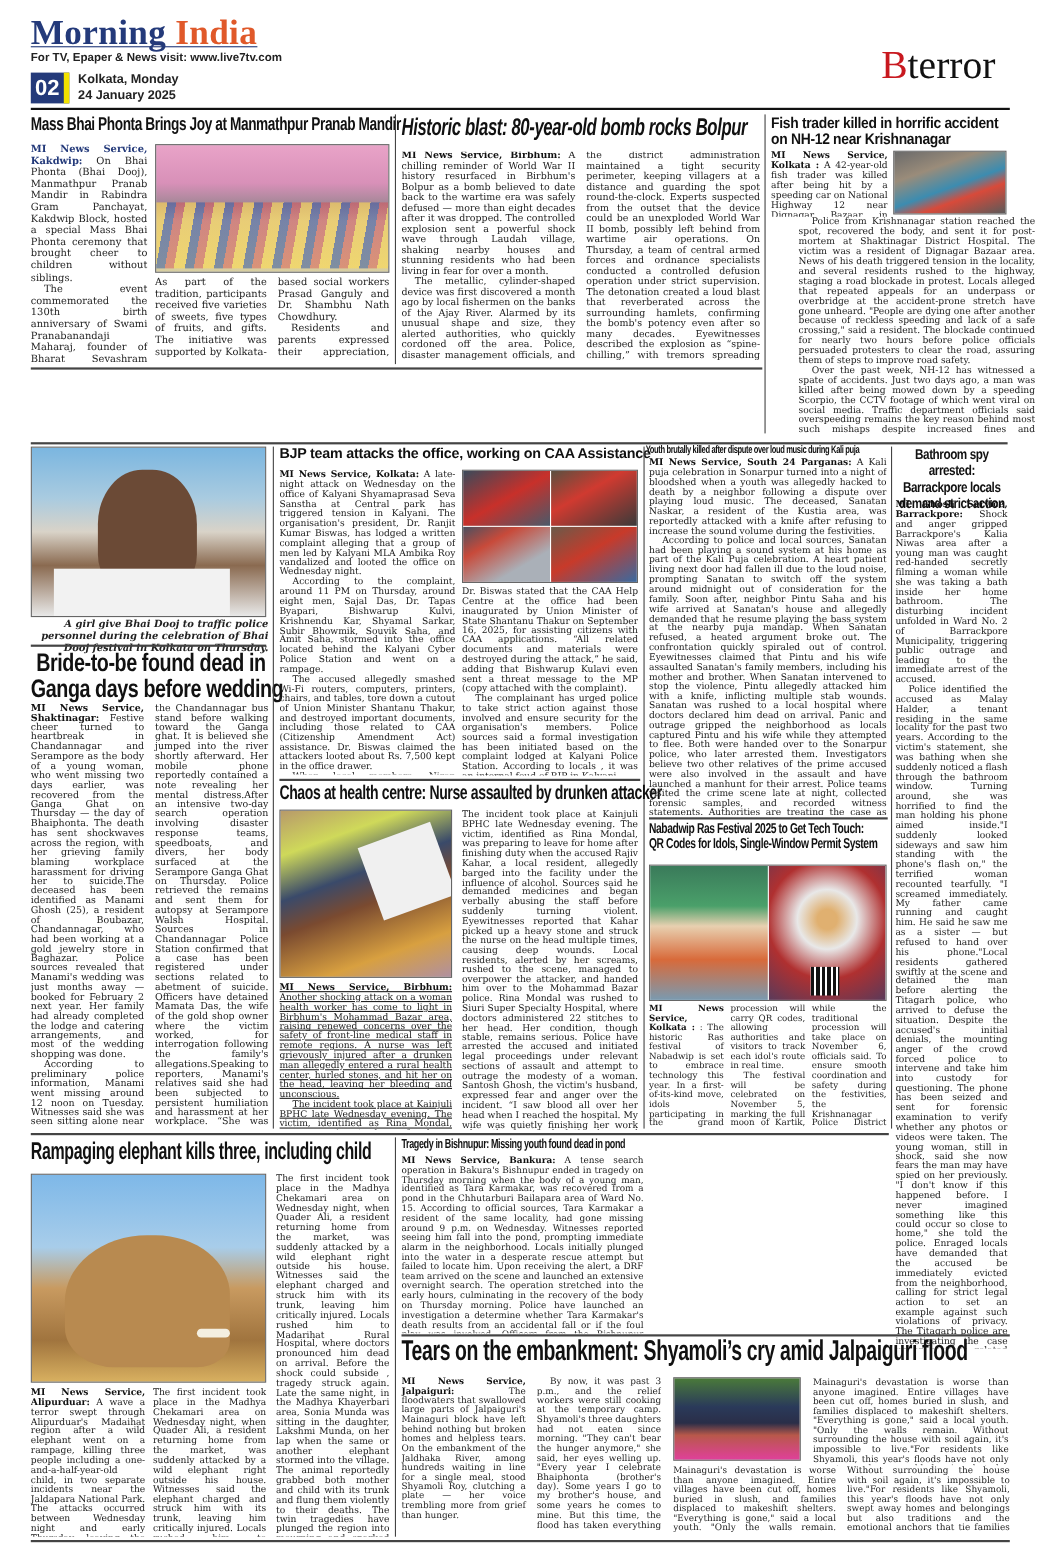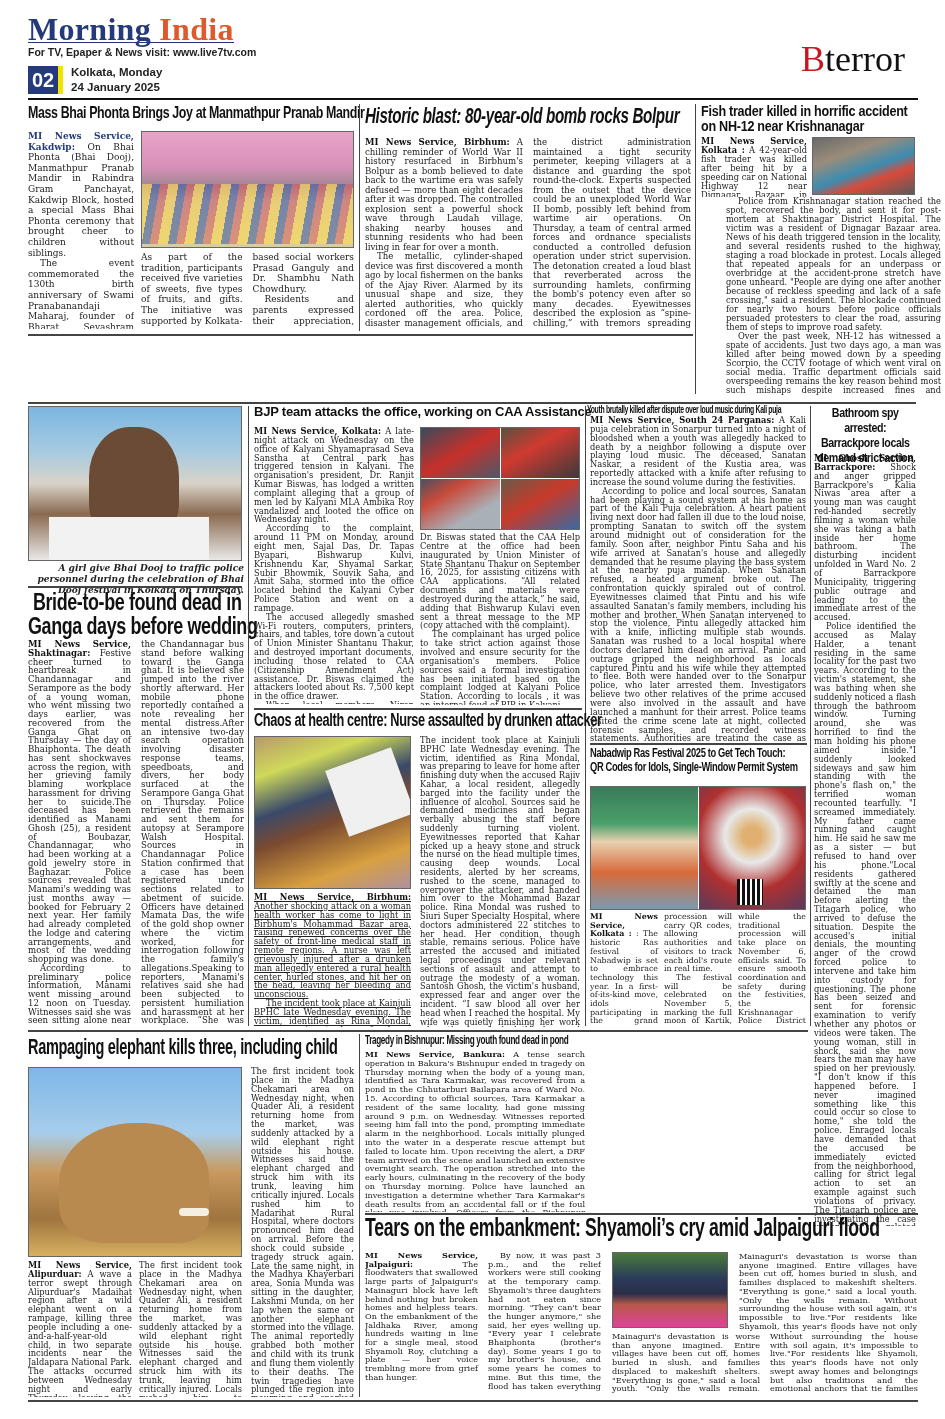--- a/index.html
+++ b/index.html
@@ -112,21 +112,21 @@
 </div>
 <div class="abs photo" style="left:420px; top:427px; width:160px; height:103px; display:grid; grid-template-columns:1fr 1fr; grid-template-rows:1fr 1fr; gap:1px; background:#fff;">
   <div style="background:linear-gradient(150deg,#3a4a5a,#c8302a 50%,#4a5a6a);"></div>
   <div style="background:linear-gradient(150deg,#5a5040,#d03a30 40%,#3a3a3a);"></div>
   <div style="background:linear-gradient(150deg,#4a5060,#c84a3a 30%,#aab0b8 70%);"></div>
   <div style="background:linear-gradient(150deg,#6a5a4a,#c83a2a 45%,#3a6aa0);"></div>
 </div>
 <div class="abs text" style="left:254px; top:427px; width:160px; height:277px; overflow:hidden; font-size:8.3px; line-height:8.85px;">
   <span class="byline">MI News Service, Kolkata:</span>
   <span>A late-night attack on Wednesday on the office of Kalyani Shyamaprasad Seva Sanstha at Central park has triggered tension in Kalyani. The organisation's president, Dr. Ranjit Kumar Biswas, has lodged a written complaint alleging that a group of men led by Kalyani MLA Ambika Roy vandalized and looted the office on Wednesday night.</span>
-  <p>According to the complaint, around 11 PM on Monday, around eight men, Sajal Das, Dr. Tapas Byapari, Bishwarup Kulvi, Krishnendu Kar, Shyamal Sarkar, Subir Bhowmik, Souvik Saha, and Amit Saha, stormed into the office located behind the Kalyani Cyber Police Station and went on a rampage.</p>
+  <p>According to the complaint, around 11 PM on Thursday, around eight men, Sajal Das, Dr. Tapas Byapari, Bishwarup Kulvi, Krishnendu Kar, Shyamal Sarkar, Subir Bhowmik, Souvik Saha, and Amit Saha, stormed into the office located behind the Kalyani Cyber Police Station and went on a rampage.</p>
   <p>The accused allegedly smashed Wi-Fi routers, computers, printers, chairs, and tables, tore down a cutout of Union Minister Shantanu Thakur, and destroyed important documents, including those related to CAA (Citizenship Amendment Act) assistance. Dr. Biswas claimed the attackers looted about Rs. 7,500 kept in the office drawer.</p>
   <p>When local members, Niren Halder, Subayan Mallik, Barun Biswas, and Rohan Sahu, tried to resist, they were allegedly beaten with bamboo sticks. Rohan Sau sustained serious injuries, receiving three stitches on his lip, and was admitted to Kalyani JNM Hospital for treatment.</p>
 </div>
 <div class="abs text" style="left:420px; top:533px; width:160px; height:172px; overflow:hidden; font-size:8.3px; line-height:8.85px;">
   <p>Dr. Biswas stated that the CAA Help Centre at the office had been inaugurated by Union Minister of State Shantanu Thakur on September 16, 2025, for assisting citizens with CAA applications. “All related documents and materials were destroyed during the attack,” he said, adding that Bishwarup Kulavi even sent a threat message to the MP (copy attached with the complaint).</p>
   <p>The complainant has urged police to take strict action against those involved and ensure security for the organisation's members. Police sources said a formal investigation has been initiated based on the complaint lodged at Kalyani Police Station. According to locals , it was an internal feud of BJP in Kalyani.</p>
 </div>
 <div class="abs hline" style="left:254px; top:708px; width:328px;"></div>
 <div class="abs vline" style="left:585px; top:406px; height:620px;"></div>
 

